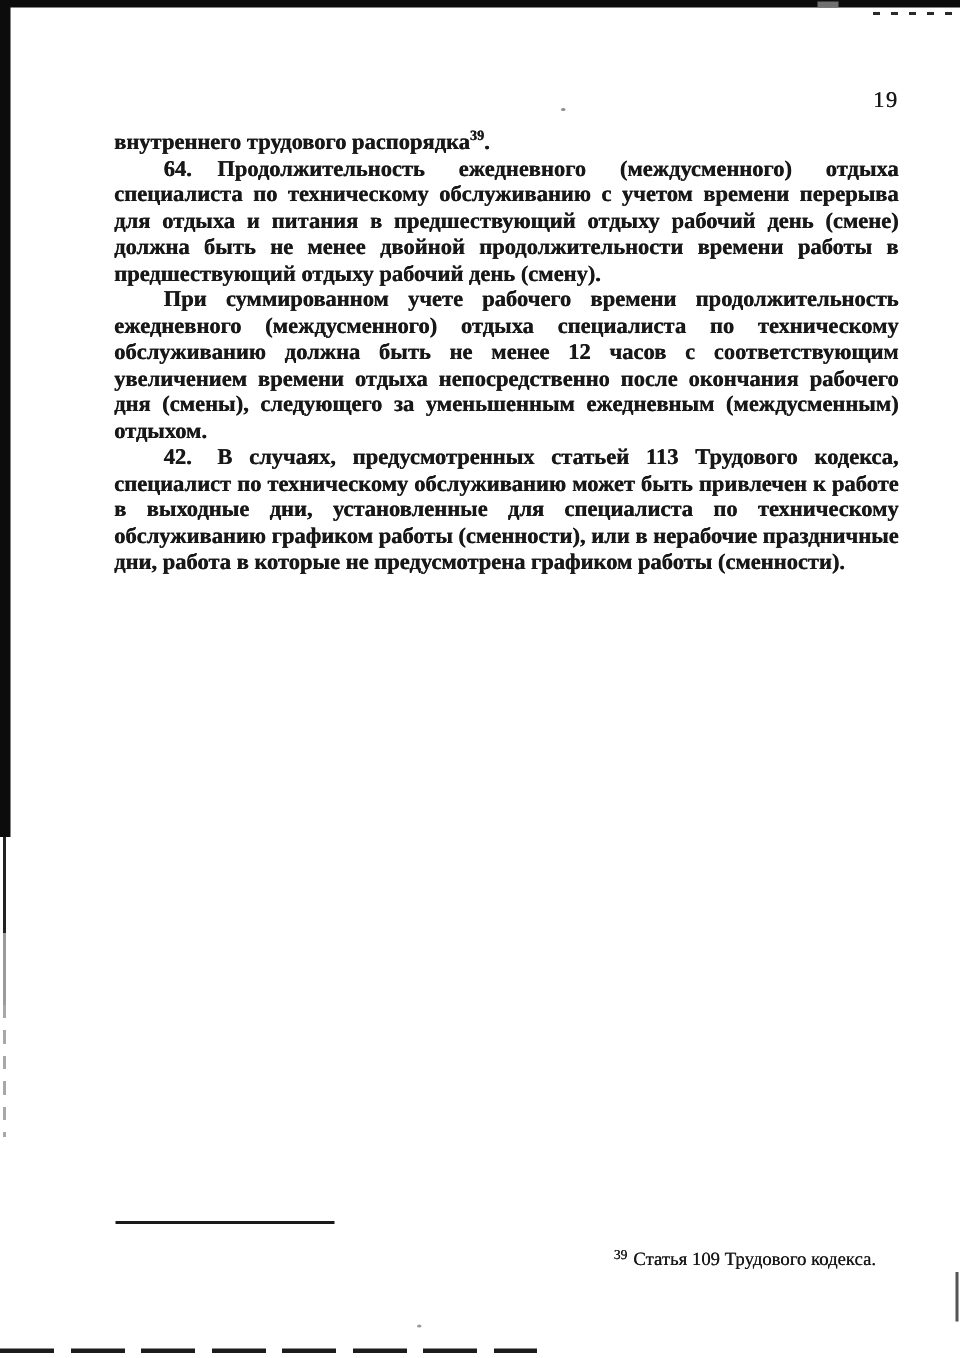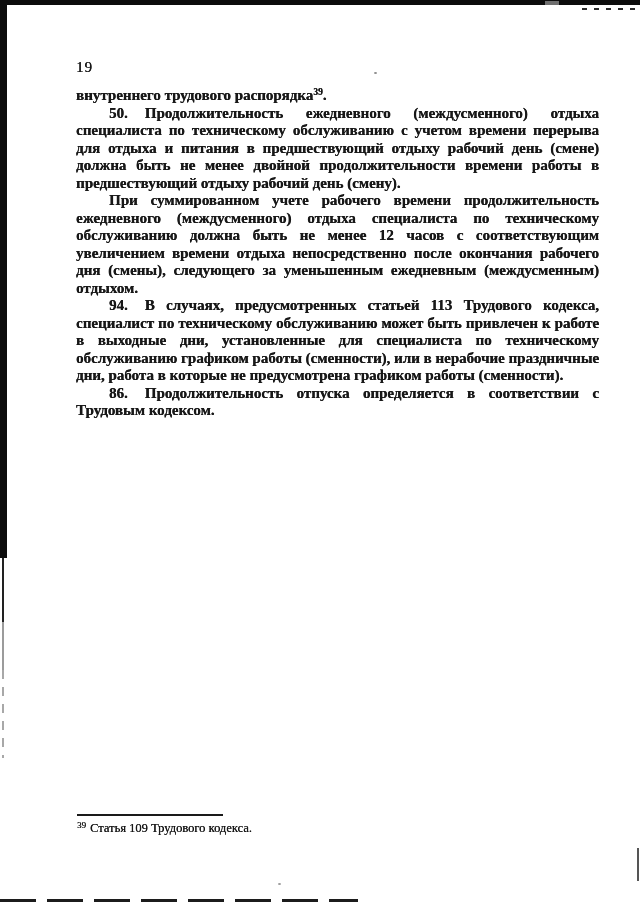--- a/index.html
+++ b/index.html
@@ -88,21 +88,21 @@
     width: 3px; height: 2px;
     background: #9a9a9a;
     border-radius: 50%;
   }
 
   
   .page-number {
     position: absolute;
     top: 59px; left: 76px;
     width: 523px;
-    text-align: left;
+    text-align: right;
     font-size: 15px;
     letter-spacing: 1px;
     text-shadow: 0.3px 0 0 currentColor;
   }
   .body-text {
     position: absolute;
     top: 87px; left: 76px;
     width: 523px;
     font-size: 15px;
     line-height: 17.5px;
@@ -129,24 +129,25 @@
     top: 814px; left: 77px;
     width: 523px;
   }
   .footnote-rule {
     width: 146px;
     height: 0;
     border-top: 2px solid #1a1a1a;
     margin: 0 0 5px 0;
   }
   .footnote-text {
-    margin: 0;
+    margin: 16px;
     font-size: 12.5px;
     line-height: 15px;
     text-shadow: 0.2px 0 0 currentColor;
+    text-align: right;
   }
   .footnote-text sup.fn-mark {
     font-size: 9px;
     line-height: 0;
     vertical-align: 4.5px;
     margin-right: 4px;
   }
 </style>
 </head>
 <body>
@@ -162,24 +163,23 @@
   <div class="edge-left-dashes"></div>
   <div class="edge-bottom"></div>
   <div class="edge-right-tick"></div>
   <div class="speck-1"></div>
   <div class="speck-2"></div>
 
   <div class="page-number">19</div>
 
   <div class="body-text">
       <p class="">внутреннего трудового распорядка<sup class="fn-ref">39</sup>.</p>
-      <p class="indent"><span class="pnum">50.</span>Продолжительность ежедневного (междусменного) отдыха специалиста по техническому обслуживанию с учетом времени перерыва для отдыха и питания в предшествующий отдыху рабочий день (смене) должна быть не менее двойной продолжительности времени работы в предшествующий отдыху рабочий день (смену).</p>
+      <p class="indent"><span class="pnum">64.</span>Продолжительность ежедневного (междусменного) отдыха специалиста по техническому обслуживанию с учетом времени перерыва для отдыха и питания в предшествующий отдыху рабочий день (смене) должна быть не менее двойной продолжительности времени работы в предшествующий отдыху рабочий день (смену).</p>
       <p class="indent">При суммированном учете рабочего времени продолжительность ежедневного (междусменного) отдыха специалиста по техническому обслуживанию должна быть не менее 12 часов с соответствующим увеличением времени отдыха непосредственно после окончания рабочего дня (смены), следующего за уменьшенным ежедневным (междусменным) отдыхом.</p>
-      <p class="indent"><span class="pnum">94.</span>В случаях, предусмотренных статьей 113 Трудового кодекса, специалист по техническому обслуживанию может быть привлечен к работе в выходные дни, установленные для специалиста по техническому обслуживанию графиком работы (сменности), или в нерабочие праздничные дни, работа в которые не предусмотрена графиком работы (сменности).</p>
-      <p class="indent"><span class="pnum">86.</span>Продолжительность отпуска определяется в соответствии с Трудовым кодексом.</p>
+      <p class="indent"><span class="pnum">42.</span>В случаях, предусмотренных статьей 113 Трудового кодекса, специалист по техническому обслуживанию может быть привлечен к работе в выходные дни, установленные для специалиста по техническому обслуживанию графиком работы (сменности), или в нерабочие праздничные дни, работа в которые не предусмотрена графиком работы (сменности).</p>
     </div>
 
   <div class="footnote">
     <div class="footnote-rule"></div>
     <p class="footnote-text"><sup class="fn-mark">39</sup><span>Статья 109 Трудового кодекса.</span></p>
   </div>
 
 </div>
 
 </body></html>

